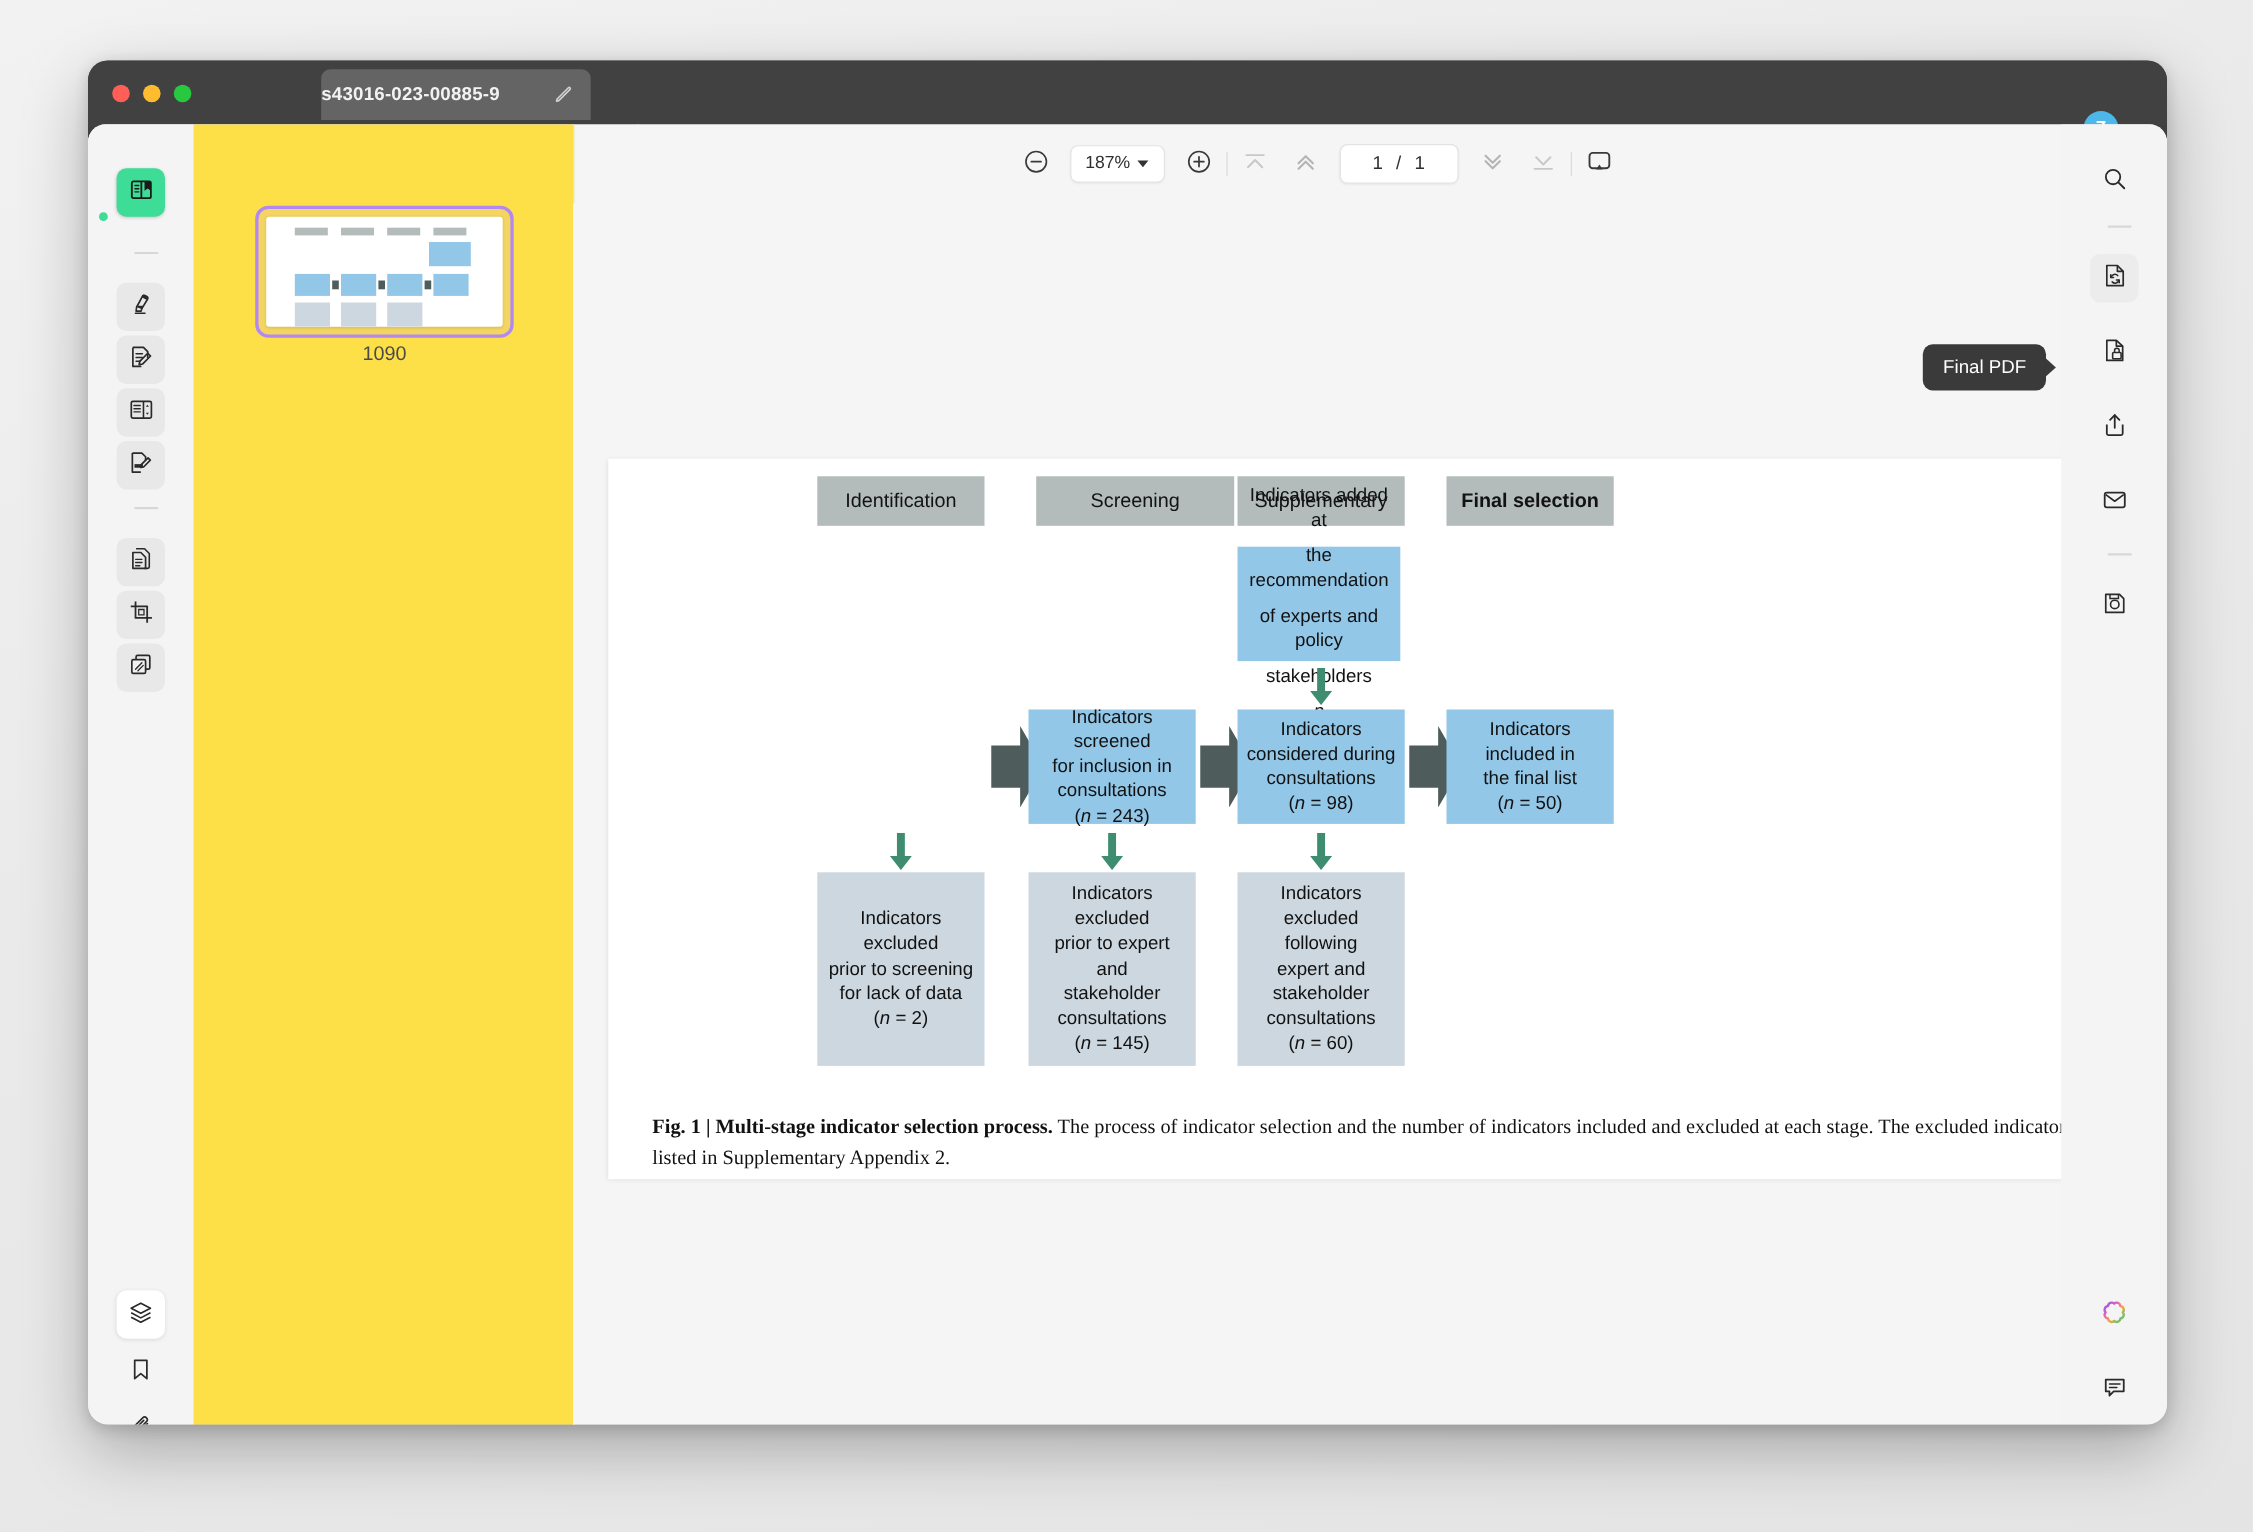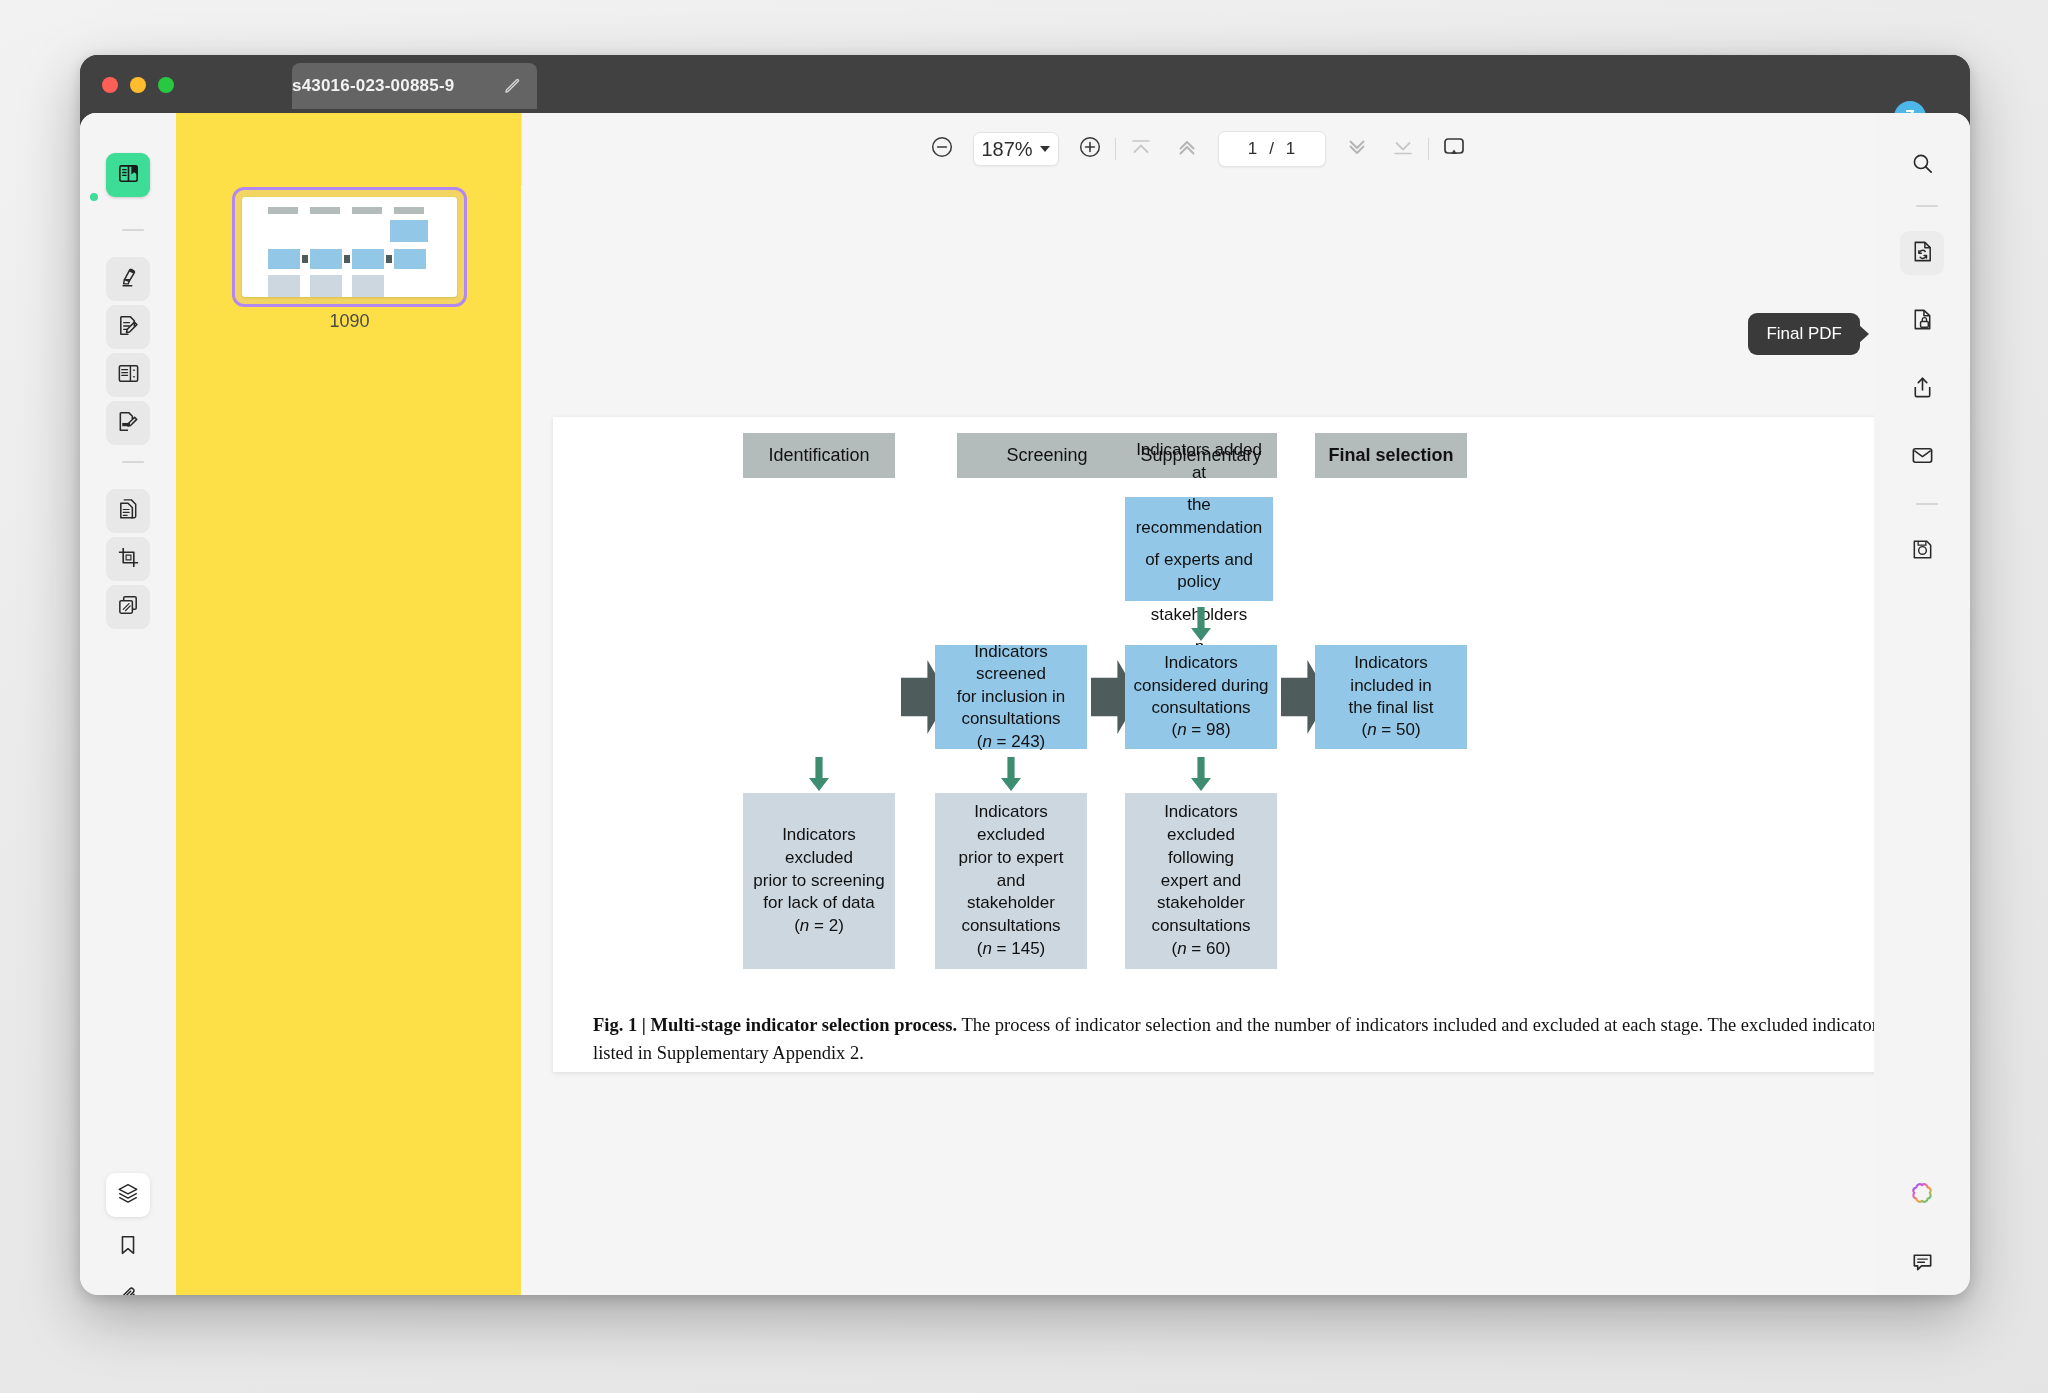--- a/index.html
+++ b/index.html
@@ -90,21 +90,21 @@
   .toolbar{
     position:absolute;left:441px;top:0;right:96px;height:72px;
     display:flex;align-items:center;justify-content:center;gap:0;
   }
   .tb-group{display:flex;align-items:center;gap:16px;}
   .tb-icon{width:30px;height:30px;display:flex;align-items:center;justify-content:center;}
   .zoomfield{
     width:84px;height:32px;background:#fff;border:1px solid #e3e3e5;border-radius:7px;
     display:flex;align-items:center;justify-content:center;gap:7px;
     box-shadow:0 1px 2px rgba(0,0,0,.05);
-    font-size:20px;color:#2f2f2f;
+    font-size:16px;color:#2f2f2f;
   }
   .caret{width:0;height:0;border-left:5px solid transparent;border-right:5px solid transparent;border-top:6px solid #333;}
   .pagefield{
     width:106px;height:34px;background:#fff;border:1px solid #e3e3e5;border-radius:7px;
     display:flex;align-items:center;justify-content:center;gap:12px;
     box-shadow:0 1px 2px rgba(0,0,0,.05);
     font-size:17px;color:#2f2f2f;
   }
   .vsep{width:1px;height:22px;background:#d8d8da;margin:0 10px;}
   
@@ -438,21 +438,21 @@
       </div>
     </div>
 
     <div class="canvas">
       <div class="page">
         <div class="fig">
 
           <div class="hdrbox" style="left:190px;top:16px;width:152px;">
             <span>Identification</span>
           </div>
-          <div class="hdrbox" style="left:404px;top:16px;width:180px;justify-content:center;">
+          <div class="hdrbox" style="left:389px;top:16px;width:180px;justify-content:center;">
             <span>Screening</span>
           </div>
           <div class="hdrbox" style="left:572px;top:16px;width:152px;">
             <span>Supplementary</span>
           </div>
           <div class="hdrbox" style="left:762px;top:16px;width:152px;font-weight:bold;">
             <span>Final selection</span>
           </div>
 
           <div class="bluebox" style="left:572px;top:80px;width:148px;height:104px;gap:10px;">

